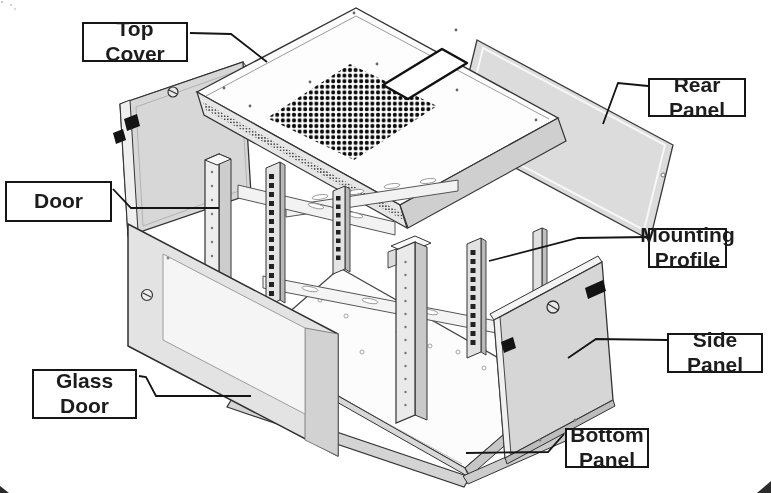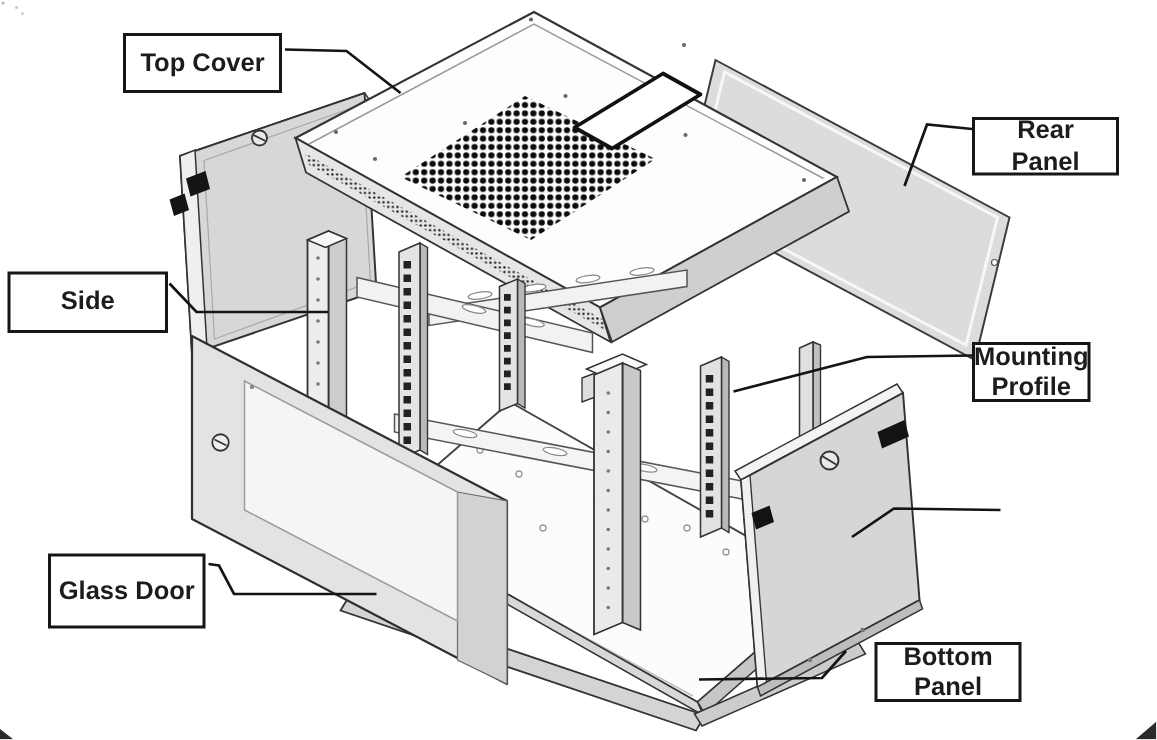--- a/index.html
+++ b/index.html
@@ -5,21 +5,21 @@
   html,body{margin:0;padding:0;background:#fff;}
   .stage{
     position:relative;width:771px;height:493px;background:#ffffff;overflow:hidden;
     font-family:"Liberation Sans",sans-serif;
   }
   .stage svg{position:absolute;left:0;top:0;}
   .part-label{
     position:absolute;box-sizing:border-box;
     background:#ffffff;border:2px solid #161616;
     display:flex;align-items:center;justify-content:center;text-align:center;
-    font-size:17px;font-weight:700;color:#1c1c1c;line-height:1.18;
+    font-size:21px;font-weight:700;color:#1c1c1c;line-height:1.18;
     padding:1px 4px;z-index:5;
   }
 </style>
 </head>
 <body>
 
 <div class="stage">
 
 <svg width="771" height="493" viewBox="0 0 771 493" aria-hidden="true">
   <defs>
@@ -262,17 +262,18 @@
     <polyline points="113,189 131,208 219,208"></polyline>
     <polyline points="648,237 578,238 489,261"></polyline>
     <polyline points="667,340 596,339 568,358"></polyline>
     <polyline points="139,376 146,377 156,396 251,396"></polyline>
     <polyline points="564,434 548,452 466,453"></polyline>
   </g>
 </svg>
 
   <div class="part-label" style="left:82px;top:22px;width:106px;height:40px">Top Cover</div>
   <div class="part-label" style="left:648px;top:78px;width:98px;height:39px">Rear Panel</div>
-  <div class="part-label" style="left:5px;top:181px;width:107px;height:41px">Side</div>
+  <div class="part-label" style="left:5px;top:181px;width:107px;height:41px">Door</div>
   <div class="part-label" style="left:648px;top:228px;width:79px;height:40px">Mounting Profile</div>
+  <div class="part-label" style="left:667px;top:333px;width:96px;height:40px">Side Panel</div>
   <div class="part-label" style="left:32px;top:369px;width:105px;height:50px">Glass Door</div>
-  <div class="part-label" style="left:583px;top:428px;width:98px;height:40px">Bottom Panel</div>
+  <div class="part-label" style="left:565px;top:428px;width:84px;height:40px">Bottom Panel</div>
 </div>
 
 </body></html>

